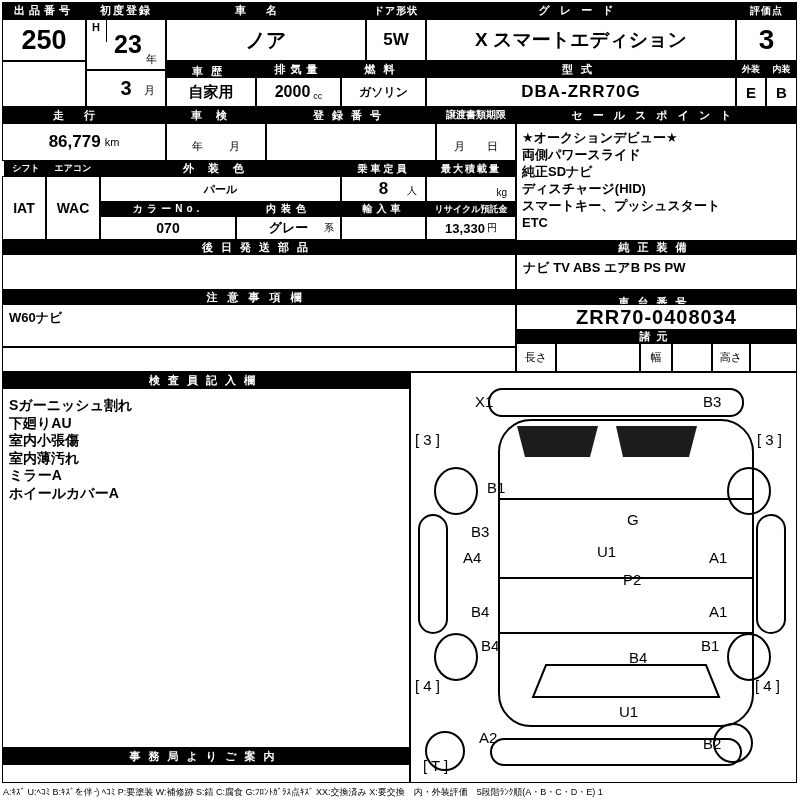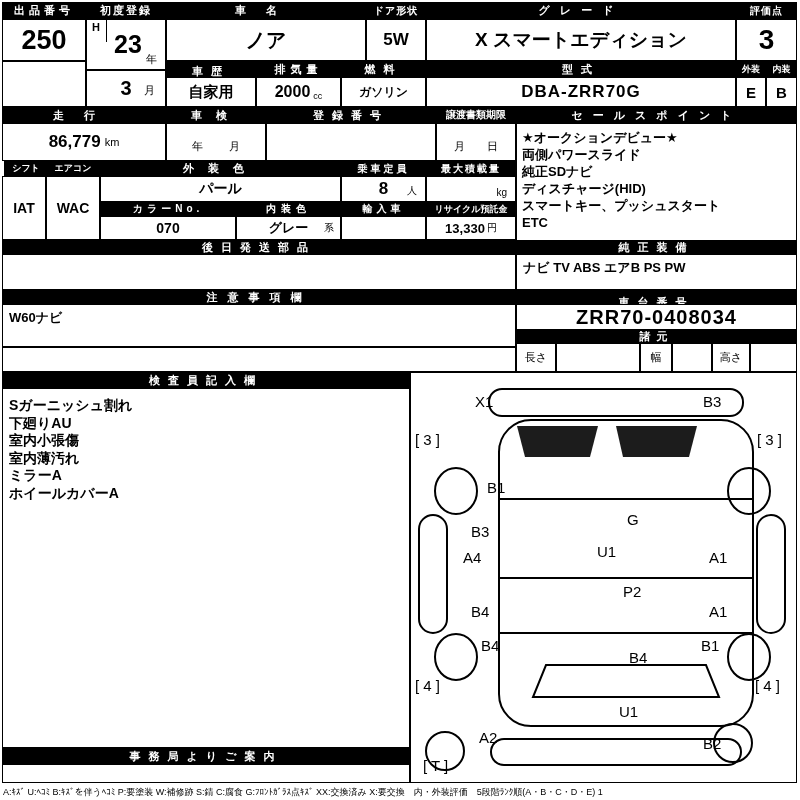--- a/index.html
+++ b/index.html
@@ -92,21 +92,21 @@
     </div>
 
   <div class="cell hdr" style="left:4px;top:161px;width:44px;height:15px;font-size:9px">シフト</div>
   <div class="cell hdr" style="left:46px;top:161px;width:54px;height:15px;font-size:9px">エアコン</div>
   <div class="cell hdr" style="left:100px;top:161px;width:241px;height:15px;letter-spacing:14px">外装色</div>
   <div class="cell hdr" style="left:341px;top:161px;width:85px;height:15px;font-size:10px;letter-spacing:3px">乗車定員</div>
   <div class="cell hdr" style="left:426px;top:161px;width:90px;height:15px;font-size:10px;letter-spacing:2px">最大積載量</div>
 
   <div class="cell bold" style="left:2px;top:176px;width:44px;height:64px;font-size:14px">IAT</div>
   <div class="cell bold" style="left:46px;top:176px;width:54px;height:64px;font-size:14px">WAC</div>
-  <div class="cell bold" style="left:100px;top:176px;width:241px;height:26px;font-size:14px">パール</div>
+  <div class="cell bold" style="left:100px;top:176px;width:241px;height:26px;font-size:11px">パール</div>
   <div class="cell" style="left:341px;top:176px;width:85px;height:26px">
     <span class="bold" style="font-size:17px">8</span>
     <span style="position:absolute;right:8px;bottom:3px;font-size:10px">人</span>
   </div>
   <div class="cell" style="left:426px;top:176px;width:90px;height:26px">
     <span style="position:absolute;right:8px;bottom:3px;font-size:10px">kg</span>
   </div>
 
   <div class="cell hdr" style="left:100px;top:202px;width:136px;height:14px;font-size:10px;letter-spacing:4px">カラーNo.</div>
   <div class="cell hdr" style="left:236px;top:202px;width:105px;height:14px;font-size:10px;letter-spacing:5px">内装色</div>
@@ -181,21 +181,21 @@
         <div class="diag-label" style="left: 64px; top: 20px;">X1</div>
         <div class="diag-label" style="left: 292px; top: 20px;">B3</div>
         <div class="diag-label" style="left: 4px; top: 58px;">[ 3 ]</div>
         <div class="diag-label" style="left: 346px; top: 58px;">[ 3 ]</div>
         <div class="diag-label" style="left: 76px; top: 106px;">B1</div>
         <div class="diag-label" style="left: 60px; top: 150px;">B3</div>
         <div class="diag-label" style="left: 52px; top: 176px;">A4</div>
         <div class="diag-label" style="left: 216px; top: 138px;">G</div>
         <div class="diag-label" style="left: 186px; top: 170px;">U1</div>
         <div class="diag-label" style="left: 298px; top: 176px;">A1</div>
-        <div class="diag-label" style="left: 212px; top: 210px;">P2</div>
+        <div class="diag-label" style="left: 212px; top: 198px;">P2</div>
         <div class="diag-label" style="left: 60px; top: 230px;">B4</div>
         <div class="diag-label" style="left: 298px; top: 230px;">A1</div>
         <div class="diag-label" style="left: 70px; top: 264px;">B4</div>
         <div class="diag-label" style="left: 290px; top: 264px;">B1</div>
         <div class="diag-label" style="left: 218px; top: 276px;">B4</div>
         <div class="diag-label" style="left: 4px; top: 304px;">[ 4 ]</div>
         <div class="diag-label" style="left: 344px; top: 304px;">[ 4 ]</div>
         <div class="diag-label" style="left: 208px; top: 330px;">U1</div>
         <div class="diag-label" style="left: 68px; top: 356px;">A2</div>
         <div class="diag-label" style="left: 292px; top: 356px; margin-top: 6px;">B2</div>

